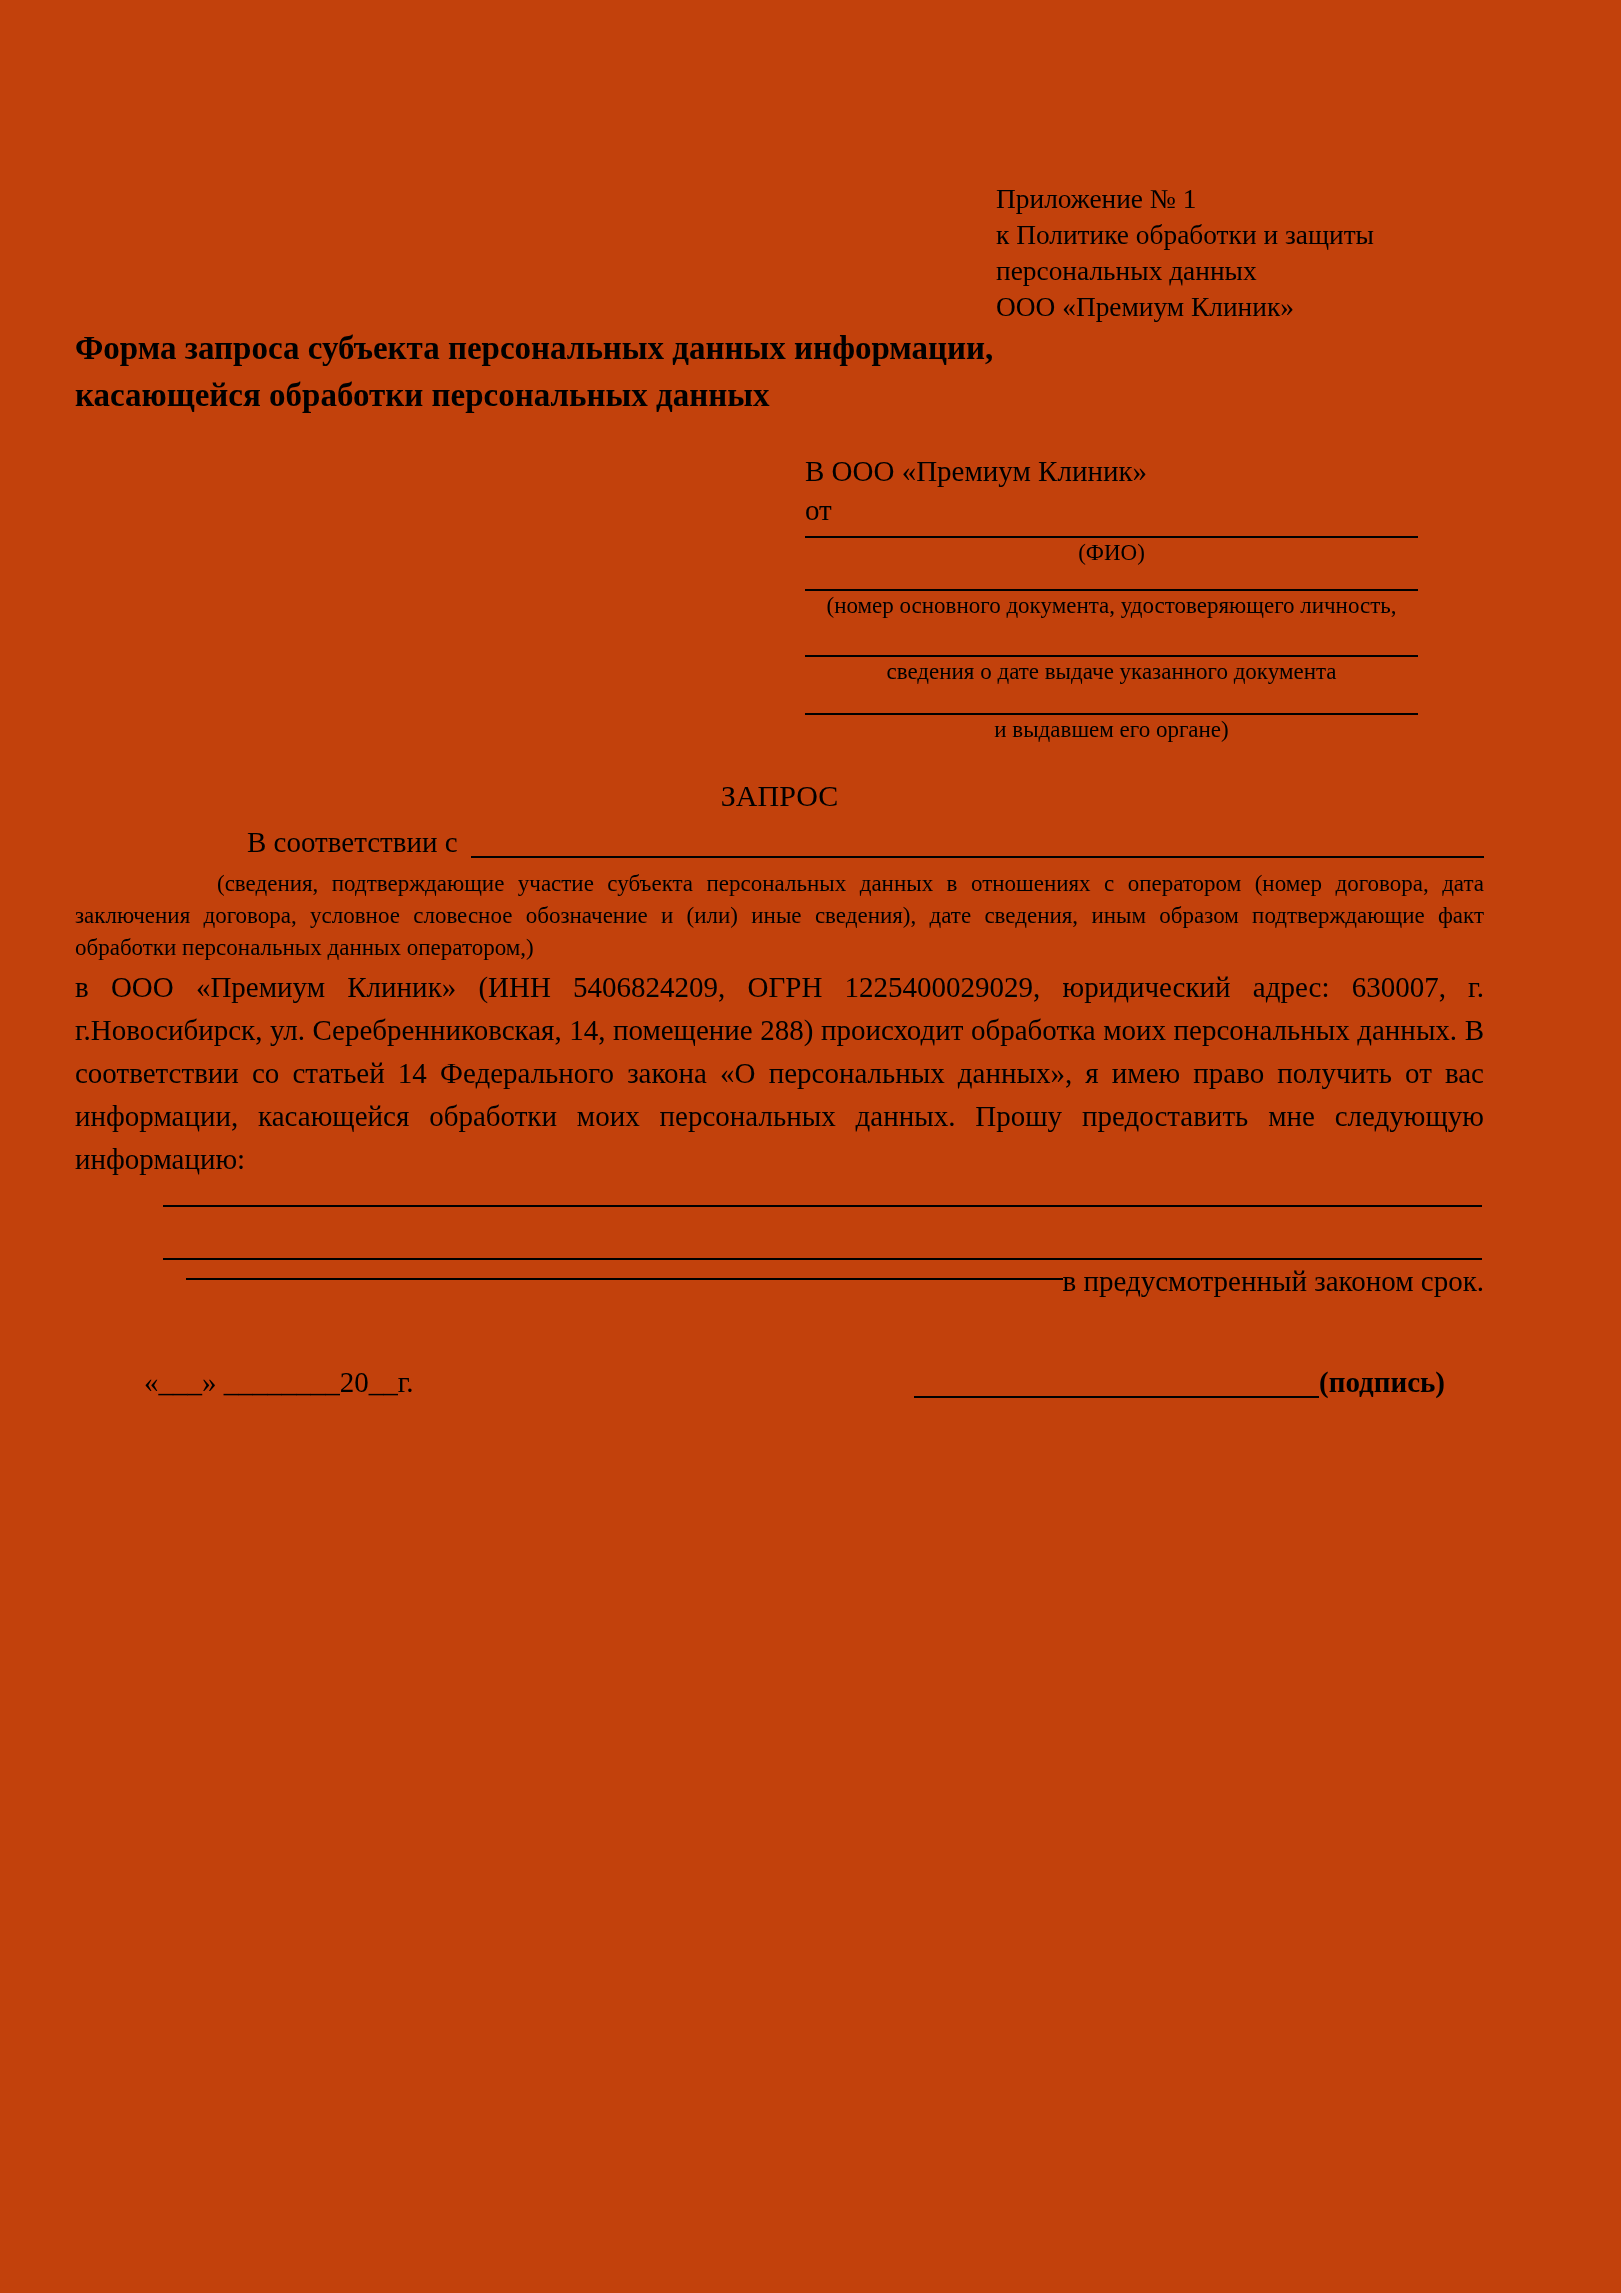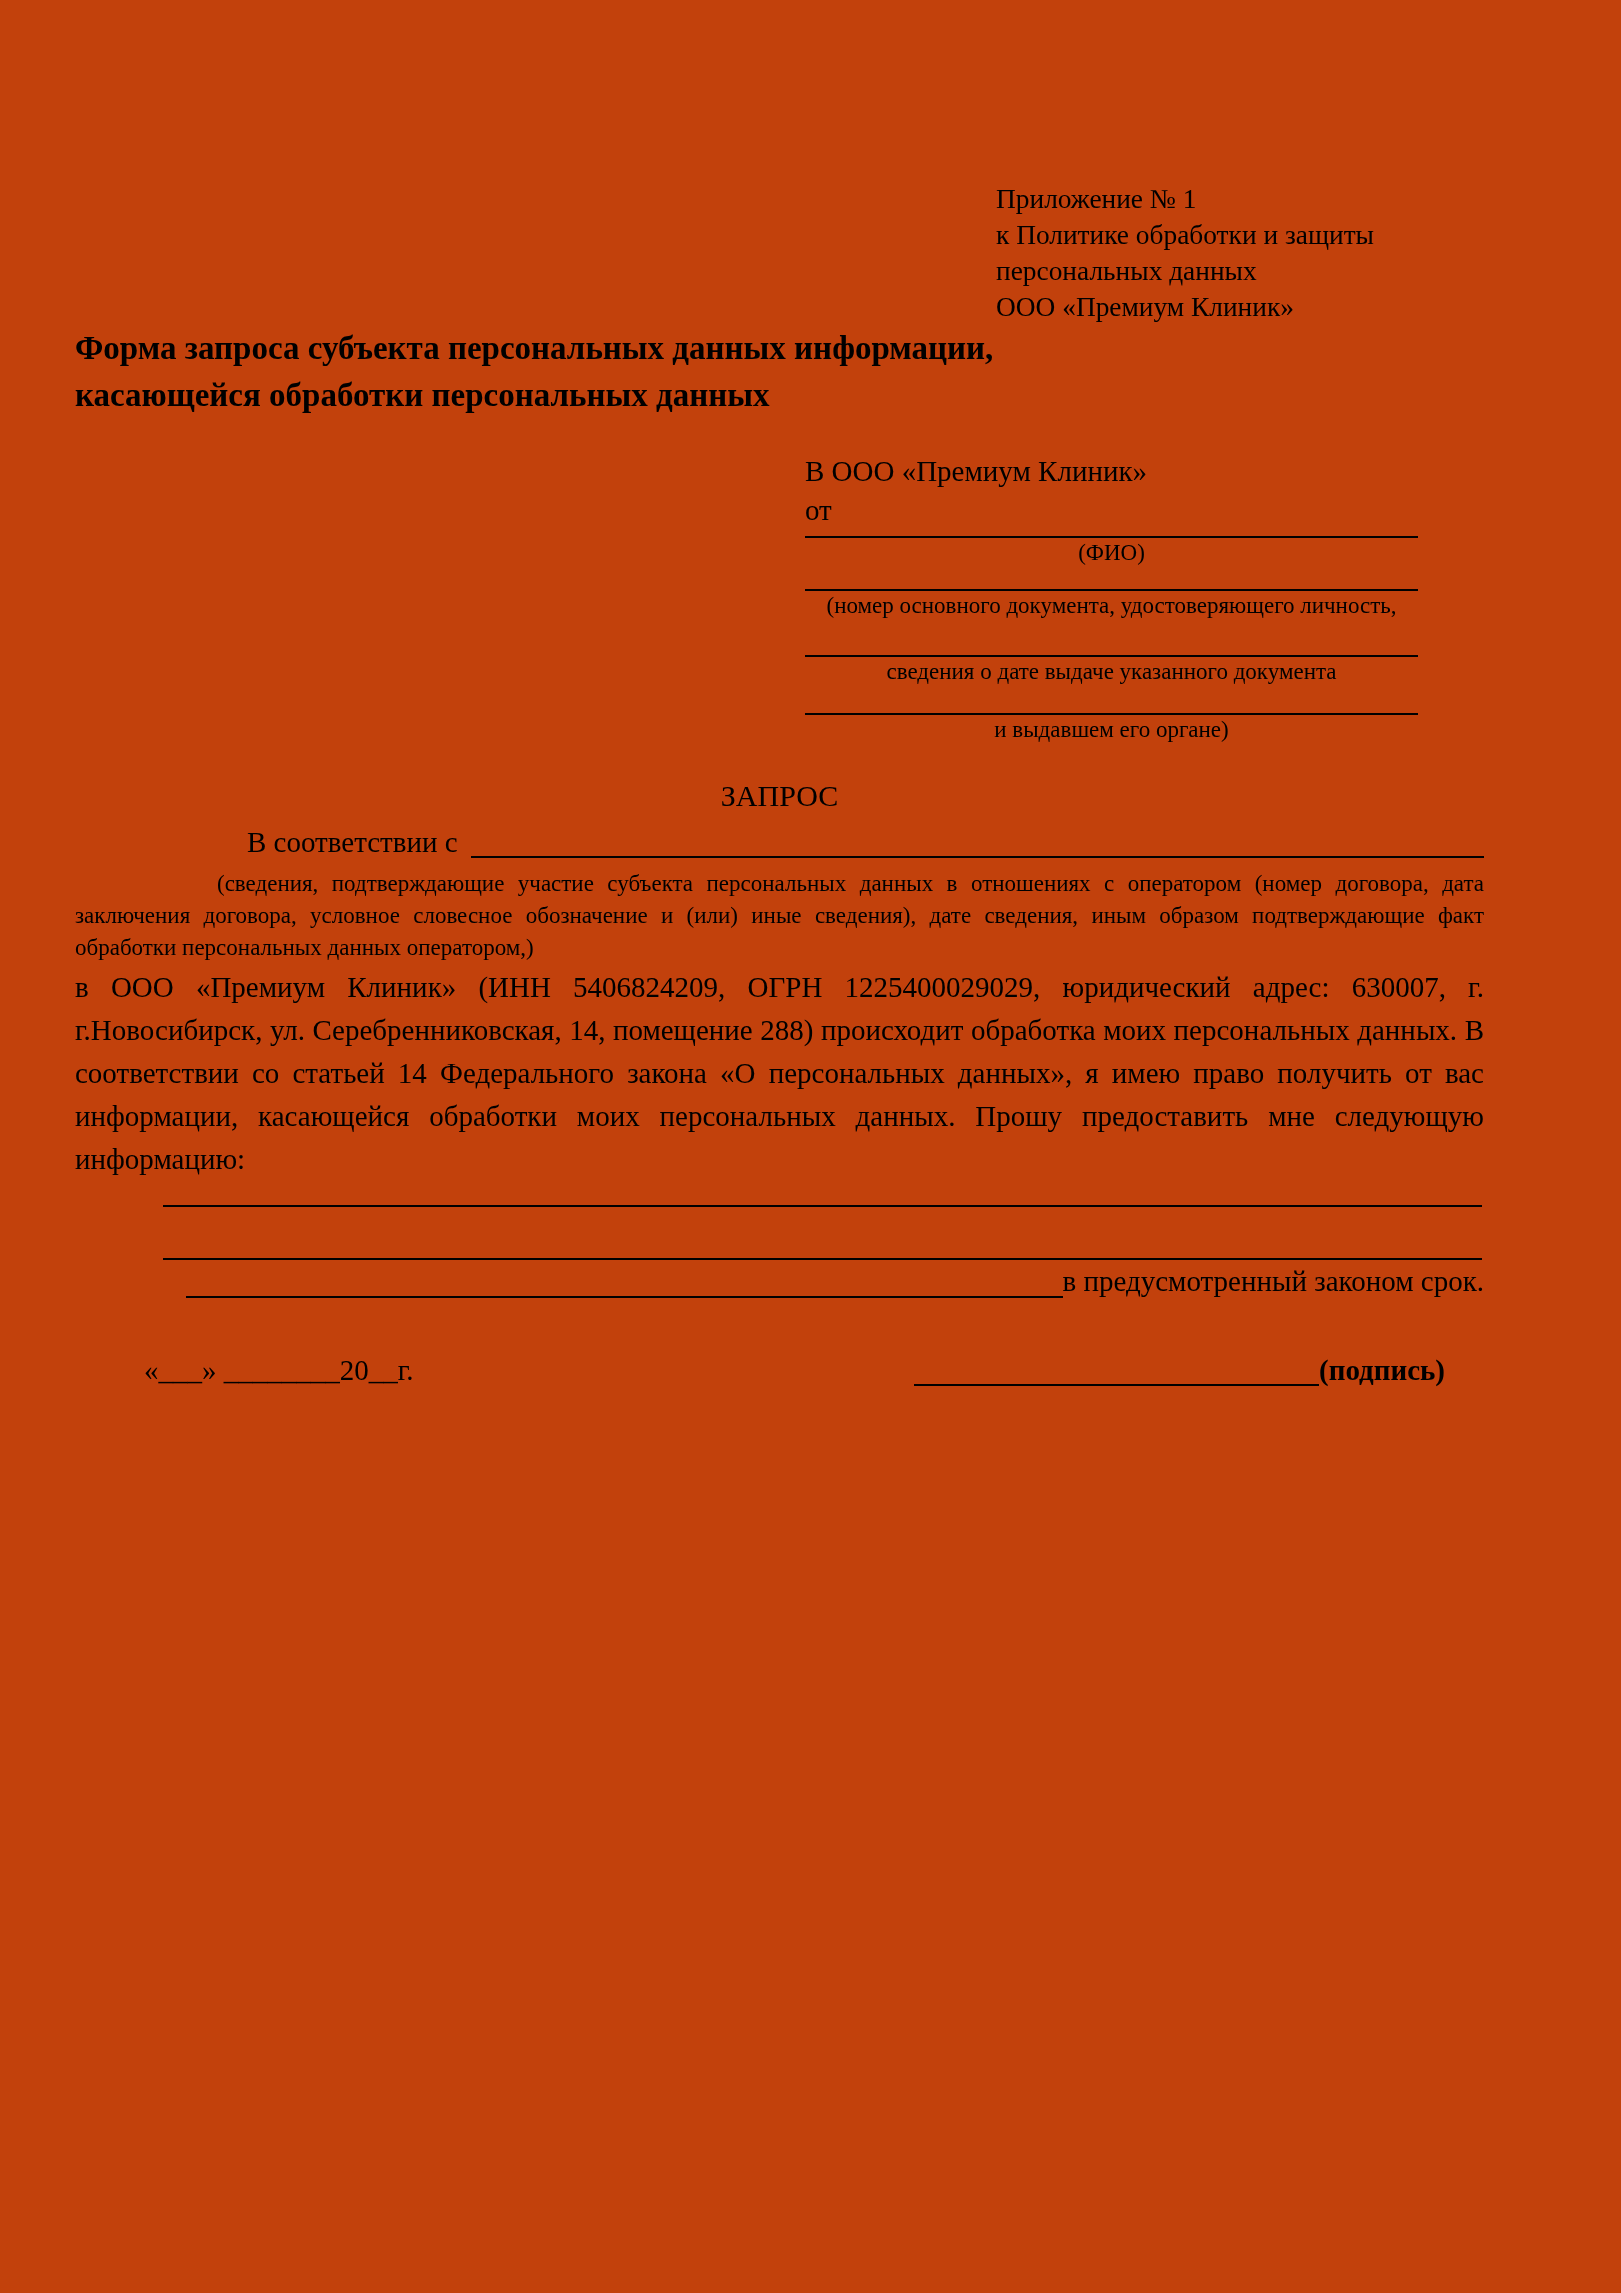--- a/index.html
+++ b/index.html
@@ -107,35 +107,35 @@
   .reply-line1 {
     margin-top: 4.9px;
     font-size: 29px;
     line-height: 41px;
     text-align: justify;
     text-align-last: justify;
     text-indent: 214px;
   }
   .reply-line2 {
     display: flex;
-    align-items: flex-end;
+    align-items: center;
     font-size: 29px;
     line-height: 43px;
     height: 43px;
     white-space: nowrap;
   }
   .reply-line2 .hline {
     flex: 1;
     margin-left: 111px;
     margin-bottom: 4.9px;
   }
 
   
   .signature-row {
-    margin-top: 47px;
+    margin-top: 59px;
     display: flex;
     justify-content: space-between;
     align-items: flex-start;
     font-size: 29px;
     line-height: 41px;
   }
   .date-field { margin-left: 69px; white-space: nowrap; }
   .sign-group {
     display: flex;
     align-items: flex-end;

